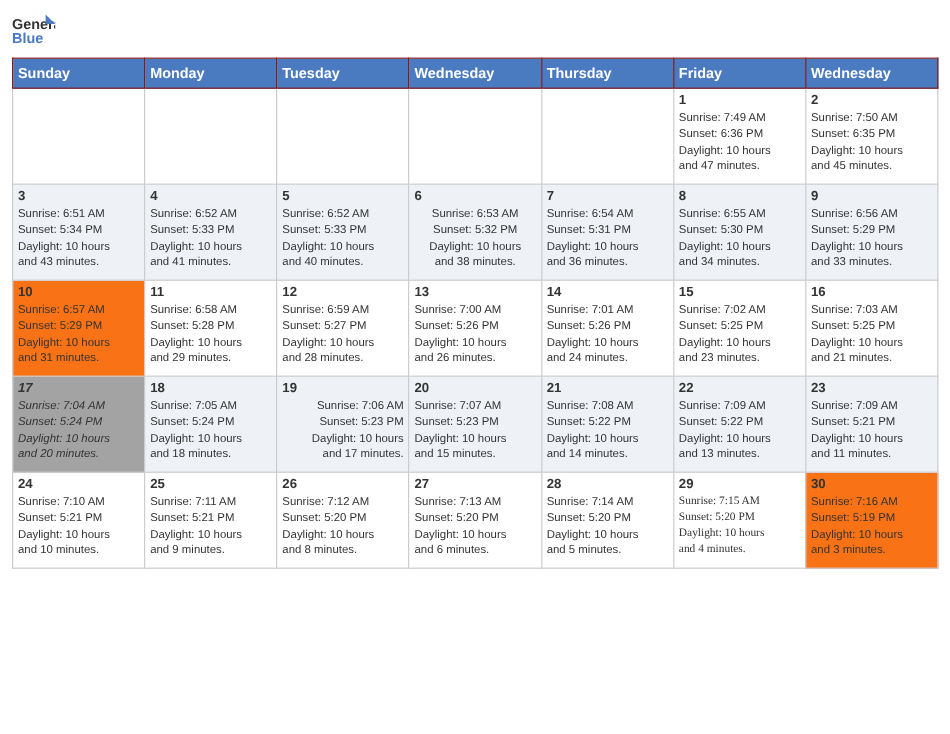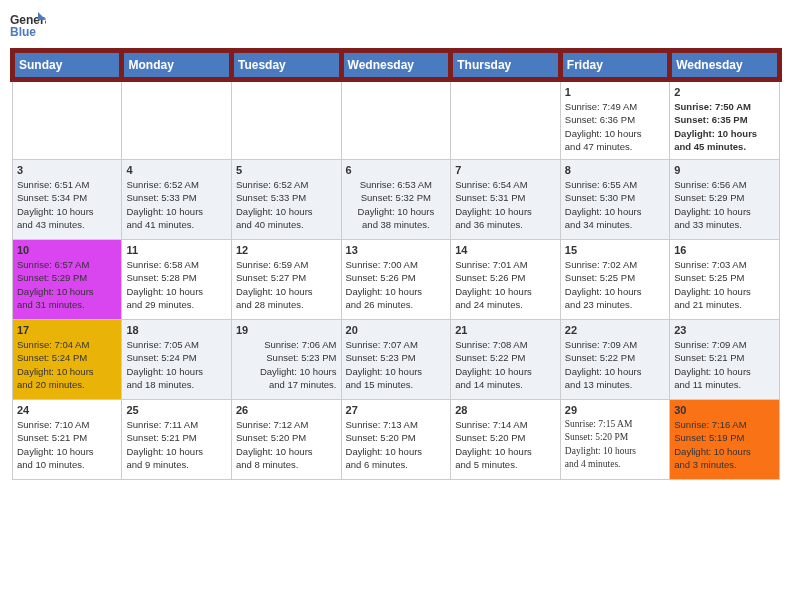--- a/index.html
+++ b/index.html
@@ -41,21 +41,21 @@
       width: 100%;
       border-collapse: collapse;
     }
     .calendar th {
       background: #4a7abf;
       color: #fff;
       font-size: 12px;
       font-weight: bold;
       padding: 5px 4px;
       text-align: left;
-      border: 5px solid #7f1d1d;
+      border: 1px solid #7f1d1d;
     }
     .calendar td {
       vertical-align: top;
       font-size: 10px;
       color: #333;
       padding: 4px;
       border: 1px solid #ccc;
       width: 110px;
       height: 80px;
     }
@@ -118,21 +118,21 @@
         <td class="empty-cell"></td>
         <td style="background: rgb(255, 255, 255);">
           <span class="day-num">1</span>
           <div class="day-info" style="white-space: pre-line;">Sunrise: 7:49 AM
 Sunset: 6:36 PM
 Daylight: 10 hours
 and 47 minutes.</div>
         </td>
         <td style="background: rgb(255, 255, 255);">
           <span class="day-num">2</span>
-          <div class="day-info" style="white-space: pre-line; font-weight: bold;">Sunrise: 7:50 AM
+          <div class="day-info" style="white-space: pre-line;">Sunrise: 7:50 AM
 Sunset: 6:35 PM
 Daylight: 10 hours
 and 45 minutes.</div>
         </td>
       </tr>
       <tr>
         <td style="background: rgb(238, 242, 247);">
           <span class="day-num">3</span>
           <div class="day-info" style="white-space: pre-line;">Sunrise: 6:51 AM
 Sunset: 5:34 PM
@@ -176,21 +176,21 @@
         </td>
         <td style="background: rgb(238, 242, 247);">
           <span class="day-num">9</span>
           <div class="day-info" style="white-space: pre-line;">Sunrise: 6:56 AM
 Sunset: 5:29 PM
 Daylight: 10 hours
 and 33 minutes.</div>
         </td>
       </tr>
       <tr>
-        <td style="background: #d946ef;">
+        <td style="background: #f97316;">
           <span class="day-num">10</span>
           <div class="day-info" style="white-space: pre-line;">Sunrise: 6:57 AM
 Sunset: 5:29 PM
 Daylight: 10 hours
 and 31 minutes.</div>
         </td>
         <td style="background: rgb(255, 255, 255);">
           <span class="day-num">11</span>
           <div class="day-info" style="white-space: pre-line;">Sunrise: 6:58 AM
 Sunset: 5:28 PM
@@ -227,21 +227,21 @@
         </td>
         <td style="background: rgb(255, 255, 255);">
           <span class="day-num">16</span>
           <div class="day-info" style="white-space: pre-line;">Sunrise: 7:03 AM
 Sunset: 5:25 PM
 Daylight: 10 hours
 and 21 minutes.</div>
         </td>
       </tr>
       <tr>
-        <td style="background: #eab308;">
+        <td style="background: #a3a3a3; font-style: italic;">
           <span class="day-num">17</span>
           <div class="day-info" style="white-space: pre-line;">Sunrise: 7:04 AM
 Sunset: 5:24 PM
 Daylight: 10 hours
 and 20 minutes.</div>
         </td>
         <td style="background: rgb(238, 242, 247);">
           <span class="day-num">18</span>
           <div class="day-info" style="white-space: pre-line;">Sunrise: 7:05 AM
 Sunset: 5:24 PM

